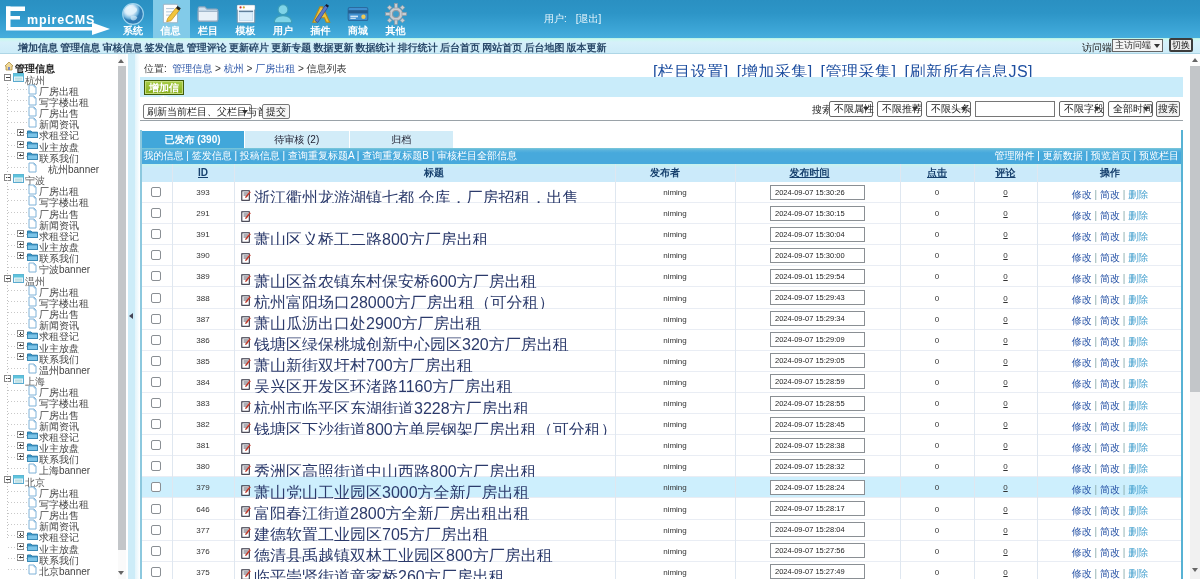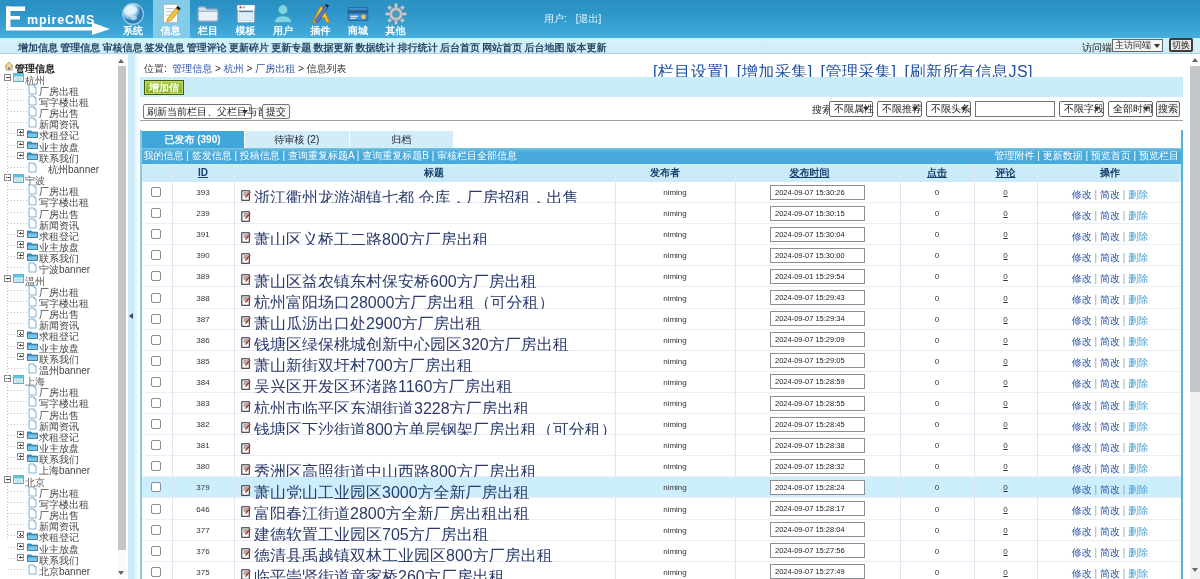--- a/index.html
+++ b/index.html
@@ -719,21 +719,21 @@
           </svg></span>
         <span class="title">浙江衢州龙游湖镇七都 仓库，厂房招租，出售</span>
         <span class="poster">niming</span>
         <span class="dtin">2024-09-07 15:30:26</span>
         <span class="clk">0</span>
         <span class="cmt"><u>0</u></span>
         <span class="ops"><span class="a">修改</span> <span class="s">|</span> <span class="a">简改</span> <span class="s">|</span> <span class="d">删除</span></span>
       </div>
       <div class="row" style="top:21.1px">
         <span class="cb"></span>
-        <span class="idn">239</span>
+        <span class="idn">291</span>
         <span class="ticon"><svg width="10" height="11" viewBox="0 0 10 11">
             <rect x="0.8" y="0.8" width="7.5" height="9.5" fill="#fff" stroke="#223"></rect>
             <line x1="2.5" y1="3" x2="7" y2="3" stroke="#334" stroke-width="0.8"></line>
             <line x1="2.5" y1="5" x2="7" y2="5" stroke="#334" stroke-width="0.8"></line>
             <path d="M4.5 6.5 L8.6 1.2 L9.8 2.2 L5.7 7.5 L4 8Z" fill="#c0392b"></path>
           </svg></span>
         <span class="poster">niming</span>
         <span class="dtin">2024-09-07 15:30:15</span>
         <span class="clk">0</span>
         <span class="cmt"><u>0</u></span>

